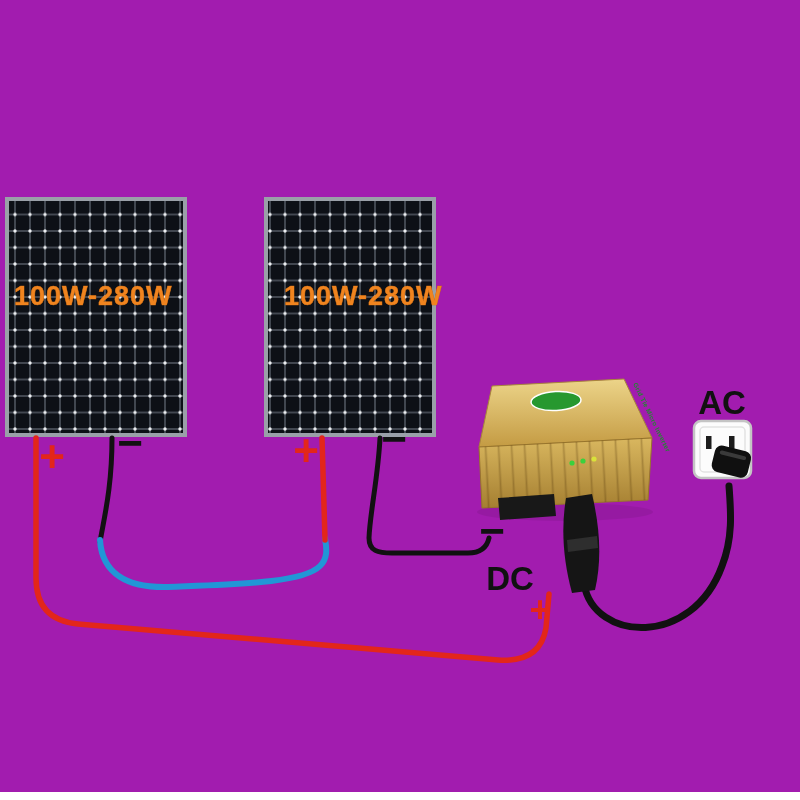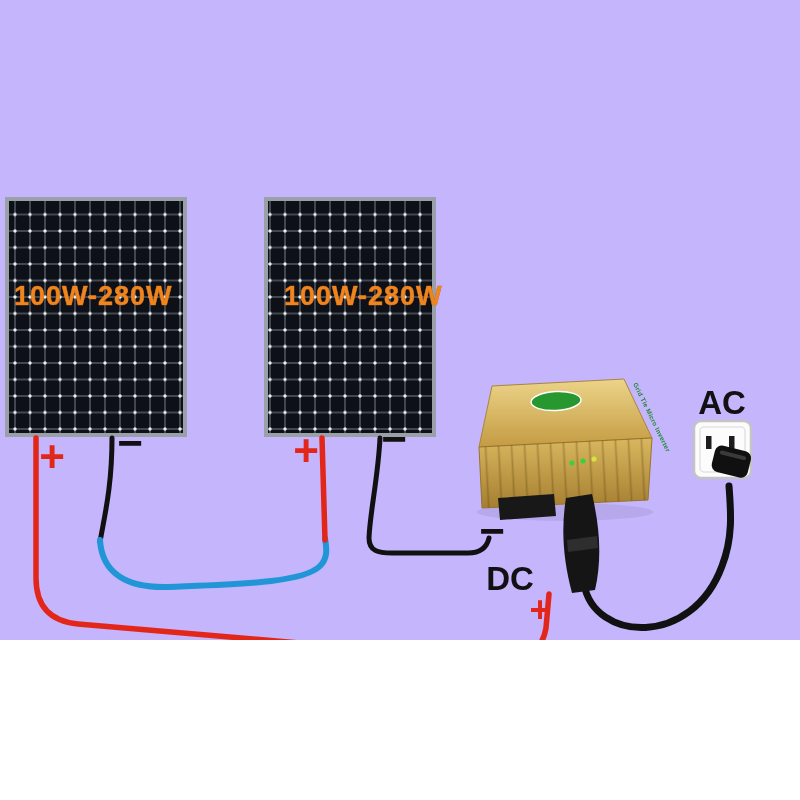--- a/index.html
+++ b/index.html
@@ -3,22 +3,22 @@
 <meta charset="utf-8">
 <style>
   html, body {
     margin: 0;
     padding: 0;
     background: #ffffff;
   }
   .stage {
     position: relative;
     width: 800px;
-    height: 640px;
-    background: #c4b5fd;
+    height: 792px;
+    background: #a21caf;
     overflow: hidden;
     font-family: "Liberation Sans", sans-serif;
   }
   svg text {
     font-family: "Liberation Sans", sans-serif;
   }
   .panel-label {
     font-size: 27px;
     font-weight: bold;
     fill: #f0841f;

